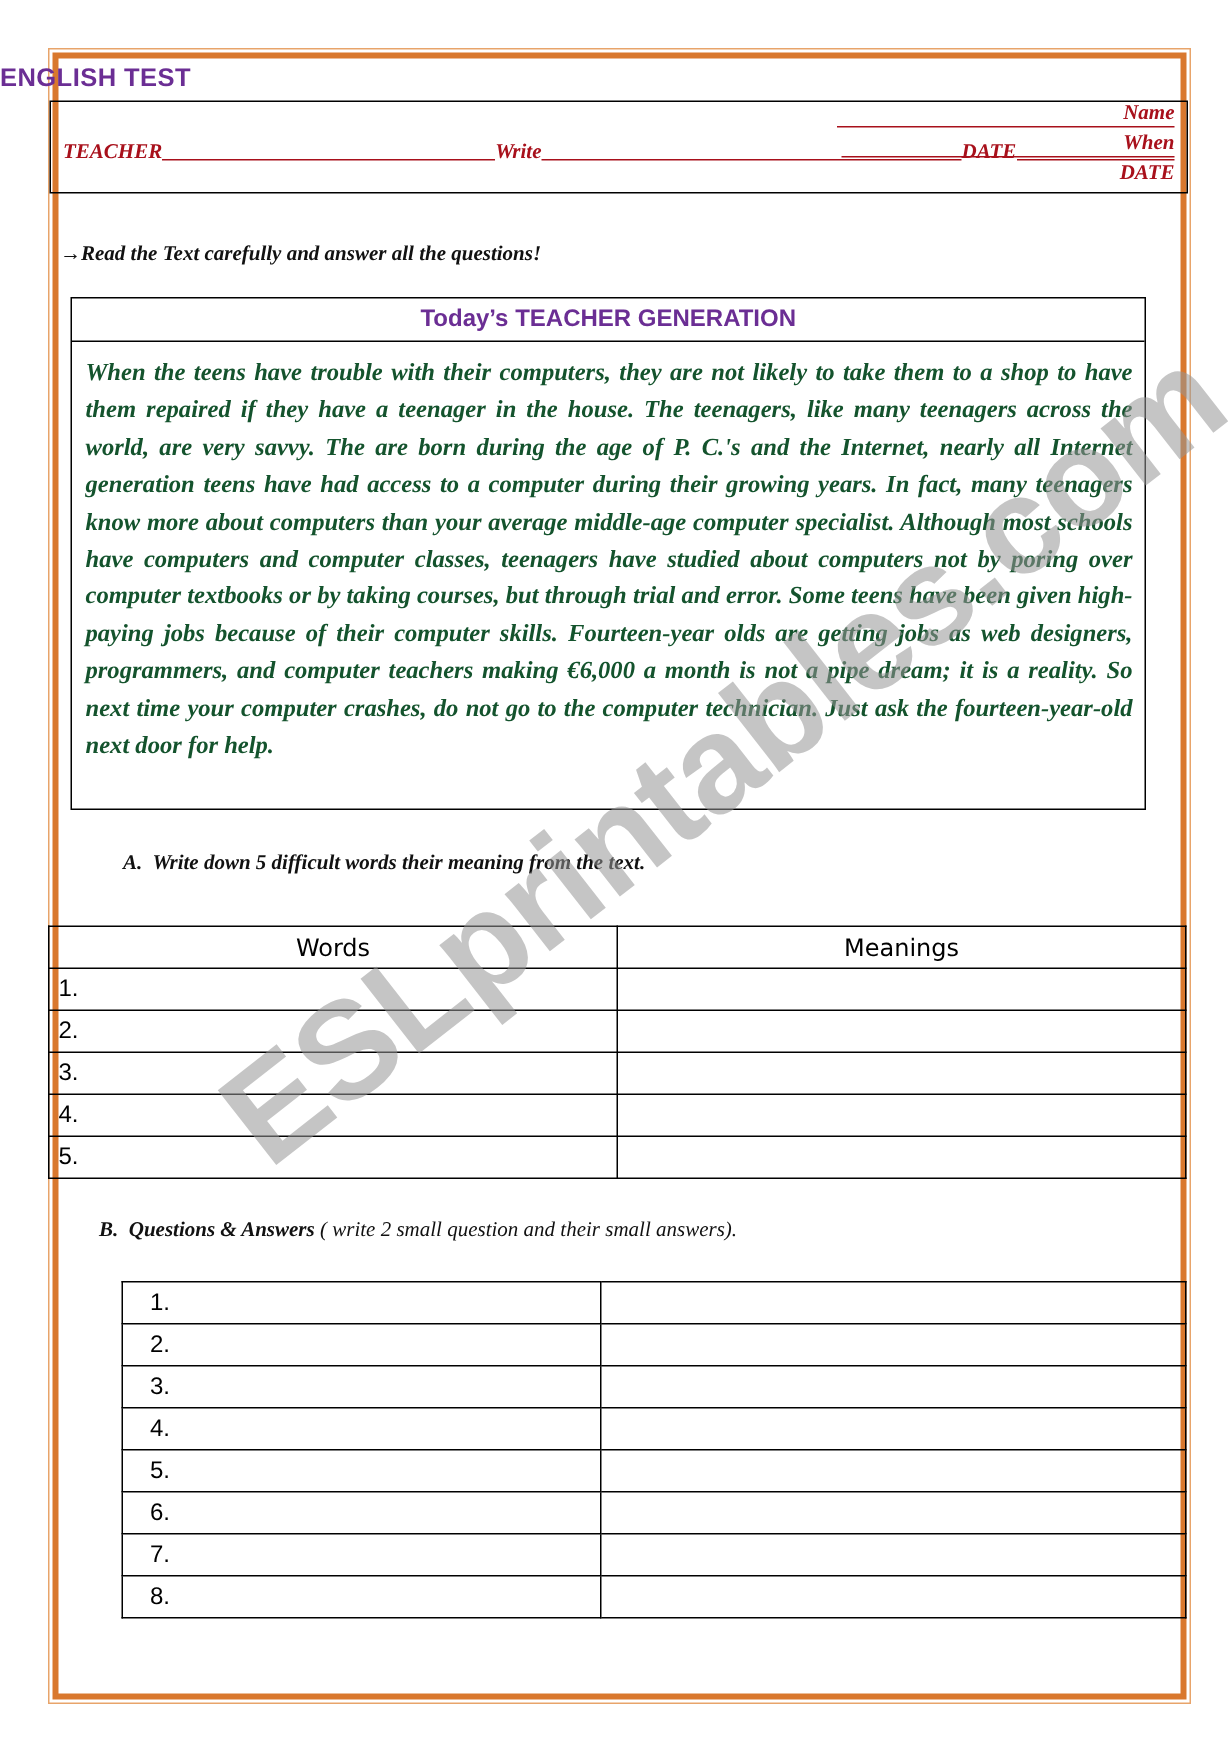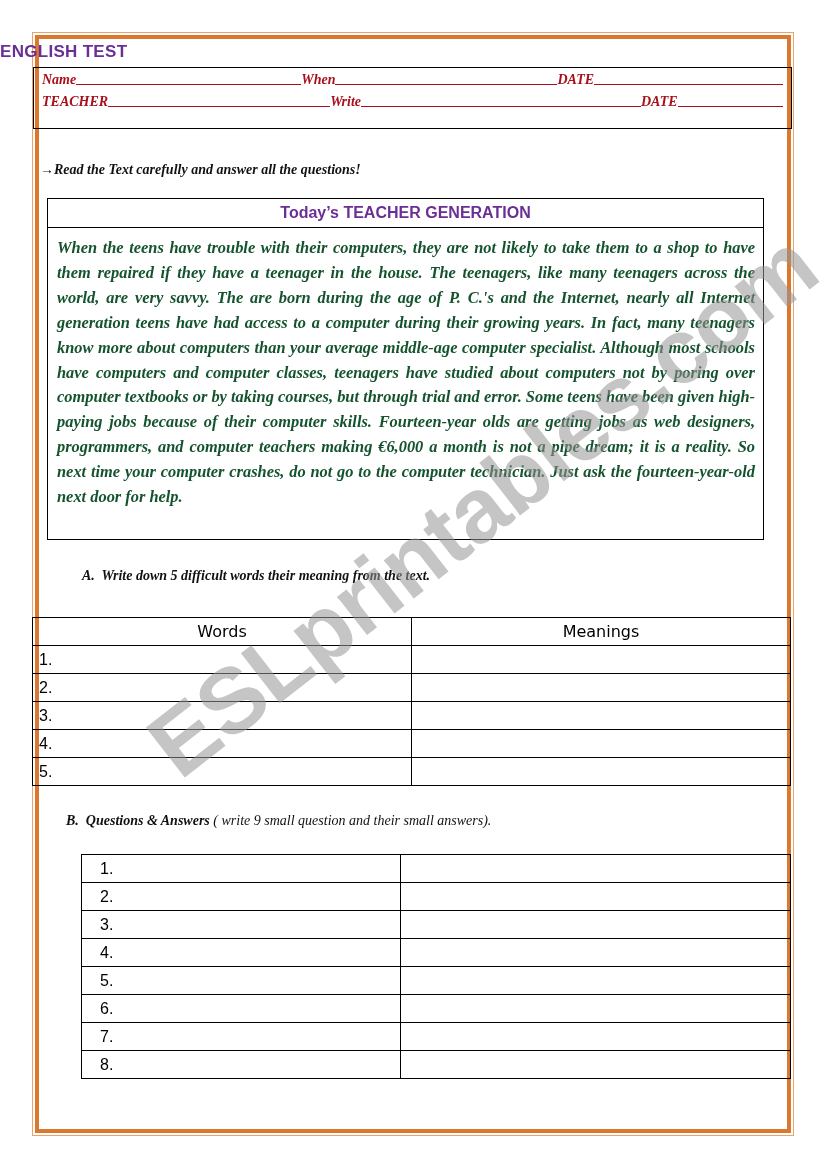--- a/index.html
+++ b/index.html
@@ -57,21 +57,21 @@
                pointer-events: none; letter-spacing: -1px; white-space: nowrap; }
 </style>
 </head>
 <body>
 
 <div class="frame"></div>
 
 <div class="title">ENGLISH TEST</div>
 
 <div class="info-box">
-  <div class="info-row" style="top:0px;">
+  <div class="info-row" style="top:0px;flex-direction:column;">
     <span class="lbl">Name</span>
     <span class="line" style="width:225px;"></span>
     <span class="lbl">When</span>
     <span class="line" style="width:222px;"></span>
     <span class="lbl">DATE</span>
     <span class="line" style="flex:1;"></span>
   </div>
   <div class="info-row" style="top:22px;">
     <span class="lbl">TEACHER</span>
     <span class="line" style="width:222px;"></span>
@@ -120,21 +120,21 @@
       </tr>
   <tr>
         <td>5.</td>
         <td></td>
       </tr>
 </tbody>
   </table>
 
 <div class="section-b">
   <span class="b-bold">B.</span>&nbsp;
-  <span class="b-bold">Questions &amp; Answers</span><span> ( write 9 small question and their small answers).</span>
+  <span class="b-bold">Questions &amp; Answers</span><span> ( write 2 small question and their small answers).</span>
 </div>
 
 <table class="qa-table">
   <tbody>
       <tr>
         <td style="width:45%;">1.</td>
         <td></td>
       </tr>
   <tr>
         <td>2.</td>

